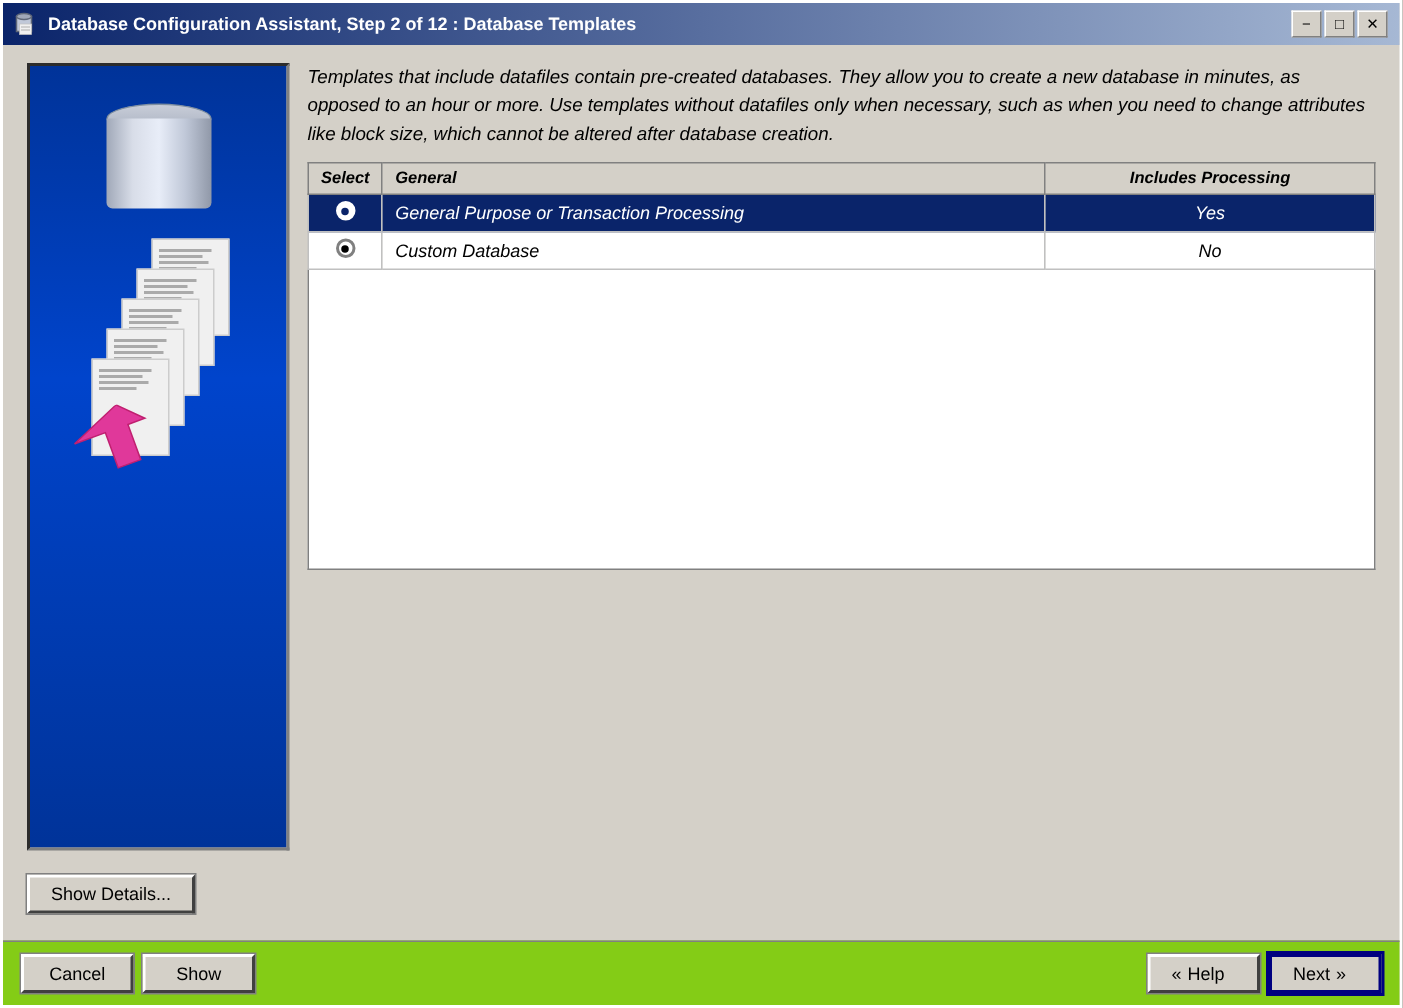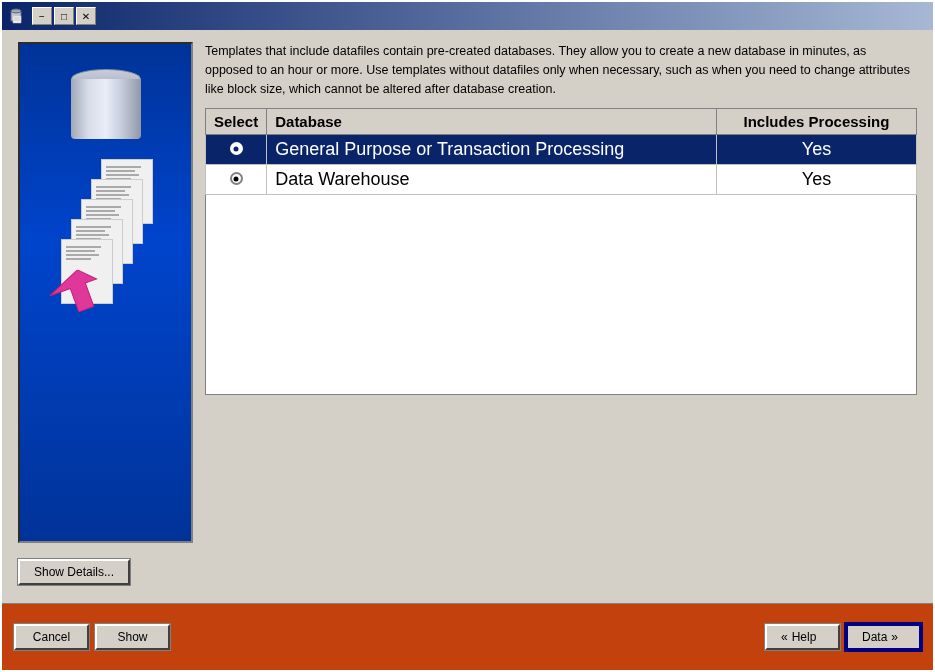--- a/index.html
+++ b/index.html
@@ -118,20 +118,21 @@
       top: 5px;
       border: 1px solid #8090a0;
     }
 
     
     .right-panel {
       flex: 1;
       display: flex;
       flex-direction: column;
       gap: 10px;
+      font-style: italic;
     }
 
     .description-text {
       font-size: 12.5px;
       line-height: 1.5;
       color: #000;
     }
 
     
     .template-table {
@@ -139,31 +140,31 @@
       width: 100%;
       border: 1px solid #808080;
     }
 
     .template-table th {
       background: #d4d0c8;
       border: 1px solid #808080;
       padding: 4px 8px;
       text-align: left;
       font-weight: bold;
-      font-size: 15px;
+      font-size: 11px;
     }
 
     .template-table th.center {
       text-align: center;
     }
 
     .template-table td {
       border: 1px solid #c0c0c0;
       padding: 4px 8px;
-      font-size: 18px;
+      font-size: 12px;
       margin-top: 22px;
     }
 
     .template-table td.center {
       text-align: center;
     }
 
     .row-selected {
       background: #0a246a;
       color: white;
@@ -246,26 +247,26 @@
     }
 
     .win-button-default {
       border: 2px solid #000080;
       border-right-color: #000080;
       outline: 2px solid #000080;
     }
 
     .footer-row {
       border-top: 1px solid #808080;
-      padding: 20px 12px;
+      padding: 8px 12px;
       display: flex;
       justify-content: space-between;
       align-items: center;
       flex-shrink: 0;
-      background: #c2410c;
+      background: #84cc16;
     }
 
     .footer-left {
       display: flex;
       gap: 6px;
     }
 
     .footer-right {
       display: flex;
       align-items: center;
@@ -286,20 +287,21 @@
   <div class="title-bar">
     <div class="title-bar-icon">
       <svg width="16" height="16" viewBox="0 0 16 16">
         <rect x="1" y="3" width="10" height="10" fill="#c0c8d8" stroke="#606878" stroke-width="1"></rect>
         <ellipse cx="6" cy="3" rx="5" ry="2" fill="#a0a8b8" stroke="#606878" stroke-width="1"></ellipse>
         <rect x="3" y="8" width="8" height="7" fill="#f0f0f0" stroke="#c0c0c0" stroke-width="0.5"></rect>
         <line x1="4" y1="10" x2="10" y2="10" stroke="#999" stroke-width="0.5"></line>
         <line x1="4" y1="12" x2="10" y2="12" stroke="#999" stroke-width="0.5"></line>
       </svg>
     </div>
+    <span class="title-bar-text">Database Configuration Assistant, Step 2 of 12 : Database Templates</span>
     <div class="title-bar-buttons">
       <div class="title-btn">−</div>
       <div class="title-btn">□</div>
       <div class="title-btn">✕</div>
     </div>
   </div>
 
   <div class="content">
     <div class="main-area">
 
@@ -356,42 +358,42 @@
 
       <div class="right-panel">
 
         <p class="description-text">Templates that include datafiles contain pre-created databases. They allow you to create a new database in minutes, as opposed to an hour or more. Use templates without datafiles only when necessary, such as when you need to change attributes like block size, which cannot be altered after database creation.</p>
 
         <div>
           <table class="template-table">
             <thead>
               <tr>
                 <th class="center radio-cell">Select</th>
-                <th>Database</th>
+                <th>General</th>
                 <th class="center">Includes Processing</th>
               </tr>
             </thead>
             <tbody>
               <tr class="row-selected">
                 <td class="radio-cell center">
                   <div class="radio-selected">
                     <div class="radio-outer"></div>
                   </div>
                 </td>
                 <td>General Purpose or Transaction Processing</td>
                 <td class="center">Yes</td>
               </tr>
               <tr class="row-normal">
                 <td class="radio-cell center">
                   <div class="radio-filled">
                     <div class="radio-outer"></div>
                   </div>
                 </td>
-                <td>Data Warehouse</td>
-                <td class="center">Yes</td>
+                <td>Custom Database</td>
+                <td class="center">No</td>
               </tr>
             </tbody>
           </table>
 
           <div style="height:200px; border:1px solid #808080; border-top:none; background:white;"></div>
         </div>
       </div>
     </div>
 
     <div class="show-details-row">
@@ -403,18 +405,18 @@
     <div class="footer-left">
       <button class="win-button">Cancel</button>
       <button class="win-button">Show</button>
     </div>
     <div class="footer-right">
       <button class="win-button nav-btn">
         <span style="font-size:12px;">«</span>
         <span>Help</span>
       </button>
       <button class="win-button win-button-default nav-btn">
-        <span>Data</span>
+        <span>Next</span>
         <span style="font-size:12px;">»</span>
       </button>
     </div>
   </div>
 </div>
 
 </body></html>

